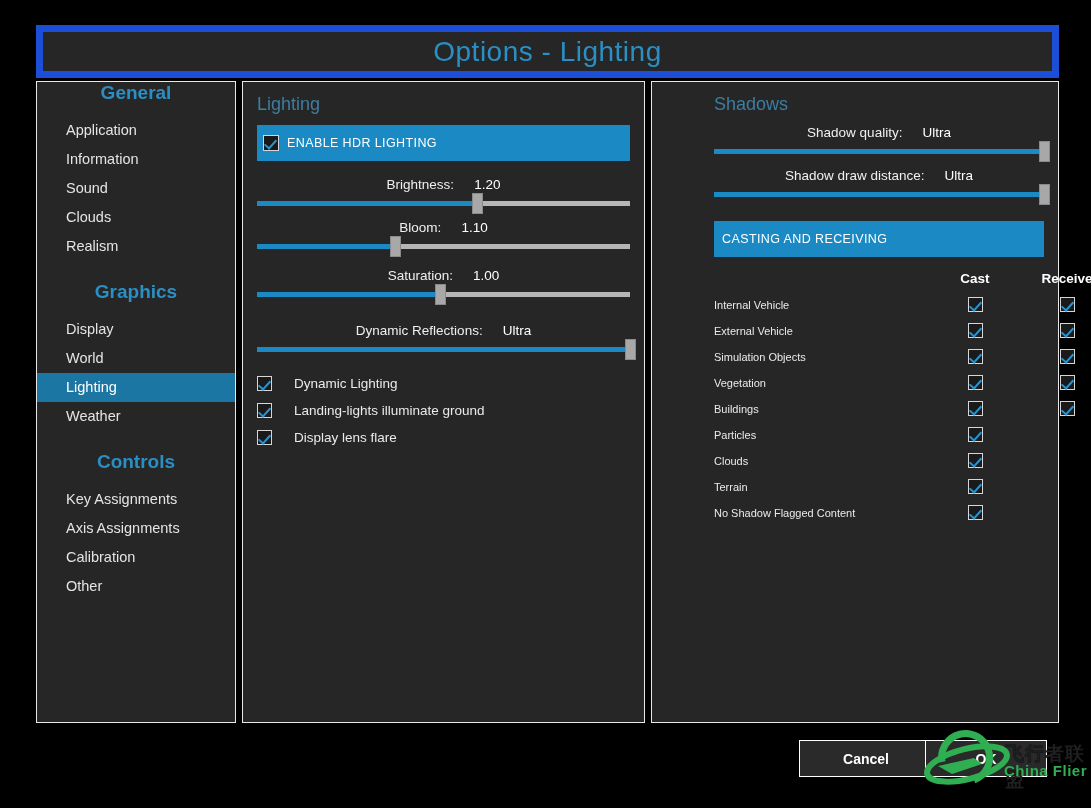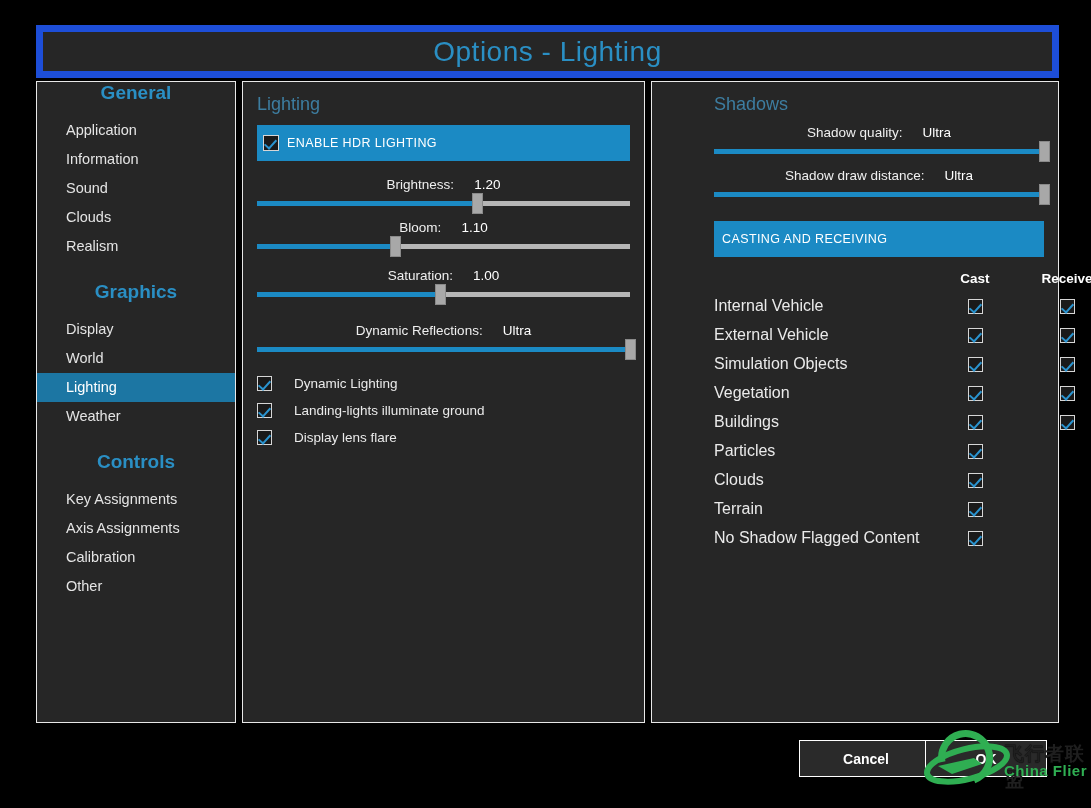--- a/index.html
+++ b/index.html
@@ -97,21 +97,21 @@
   
   .chk-row {
     display: flex; align-items: center; gap: 22px;
     padding: 6px 14px; color: #eaeaea; font-size: 13.5px;
   }
 
   
   .tbl { padding: 0 14px; margin-top: 14px; }
   .tbl-head, .tbl-row { display: flex; align-items: center; }
   .tbl-head { margin-bottom: 11px; }
-  .tc-label { flex: 0 0 215px; color: #eaeaea; font-size: 16px; }
+  .tc-label { flex: 0 0 215px; color: #eaeaea; font-size: 11px; }
   .tc-cast, .tc-recv {
     flex: 0 0 92px; display: flex; justify-content: center;
   }
   .tbl-head .tc-cast, .tbl-head .tc-recv {
     color: #ffffff; font-size: 13.5px; font-weight: bold;
   }
   .tbl-row { margin-bottom: 11px; }
 
   
   .btn {

